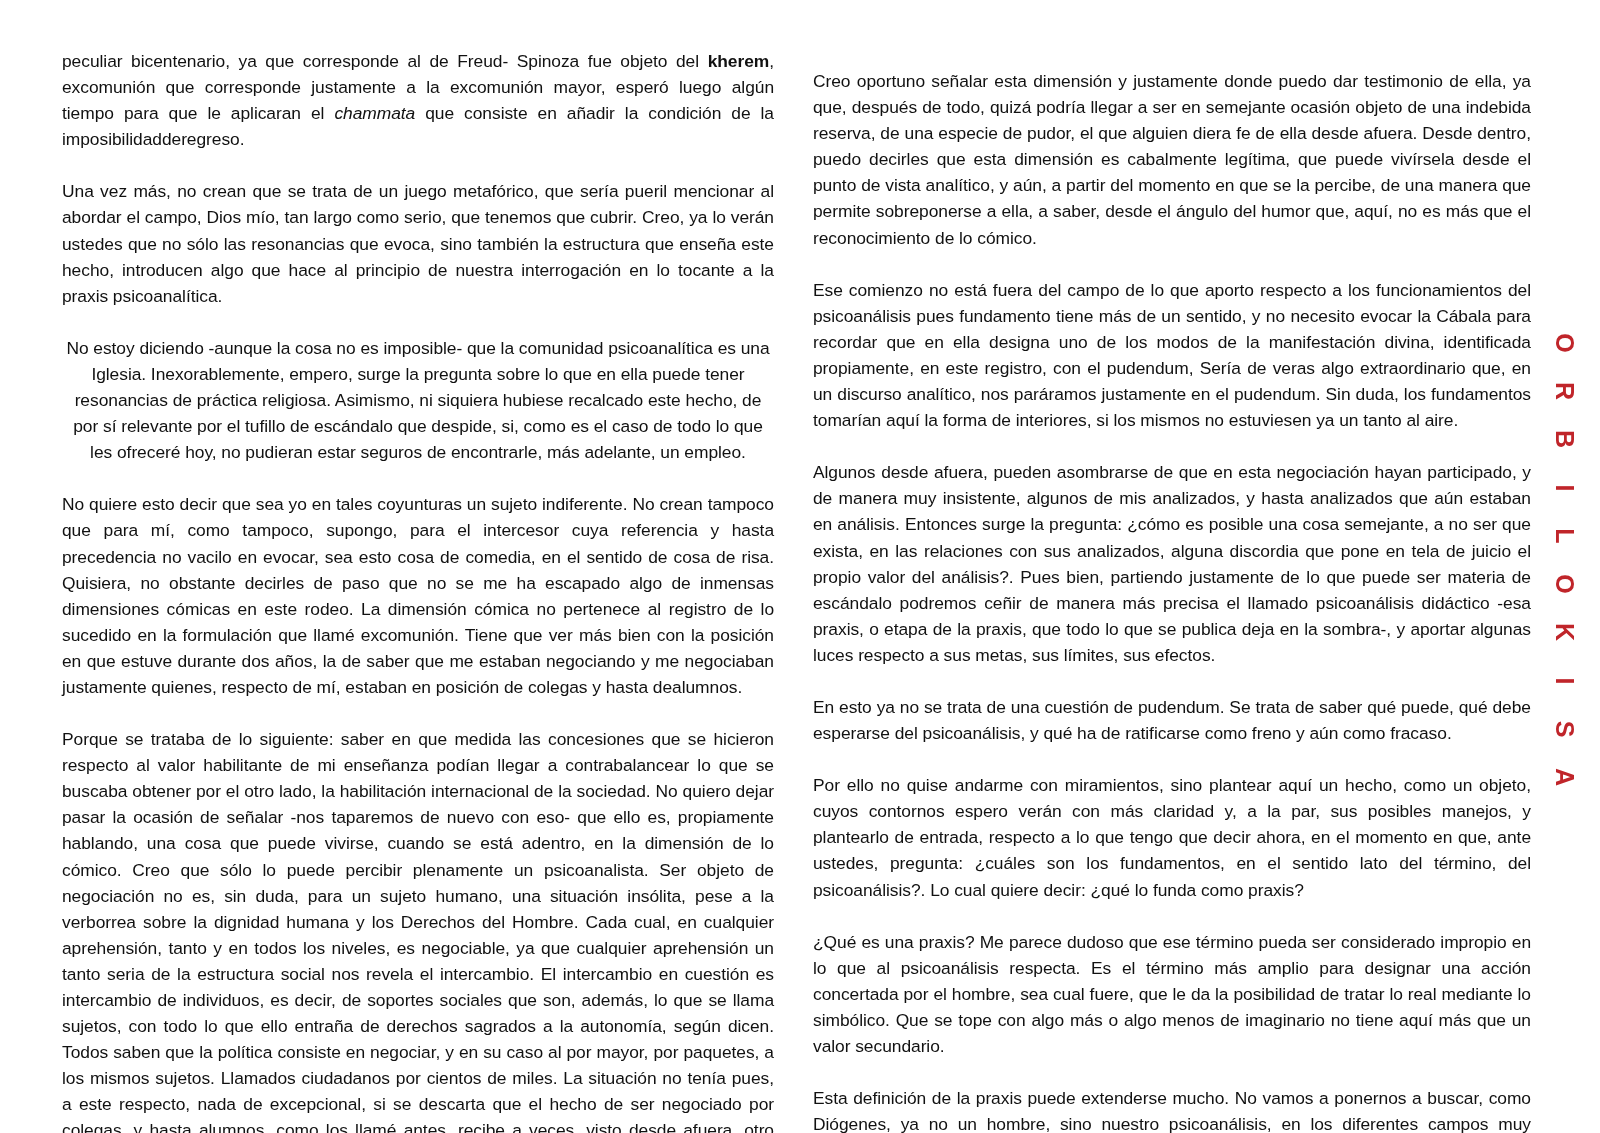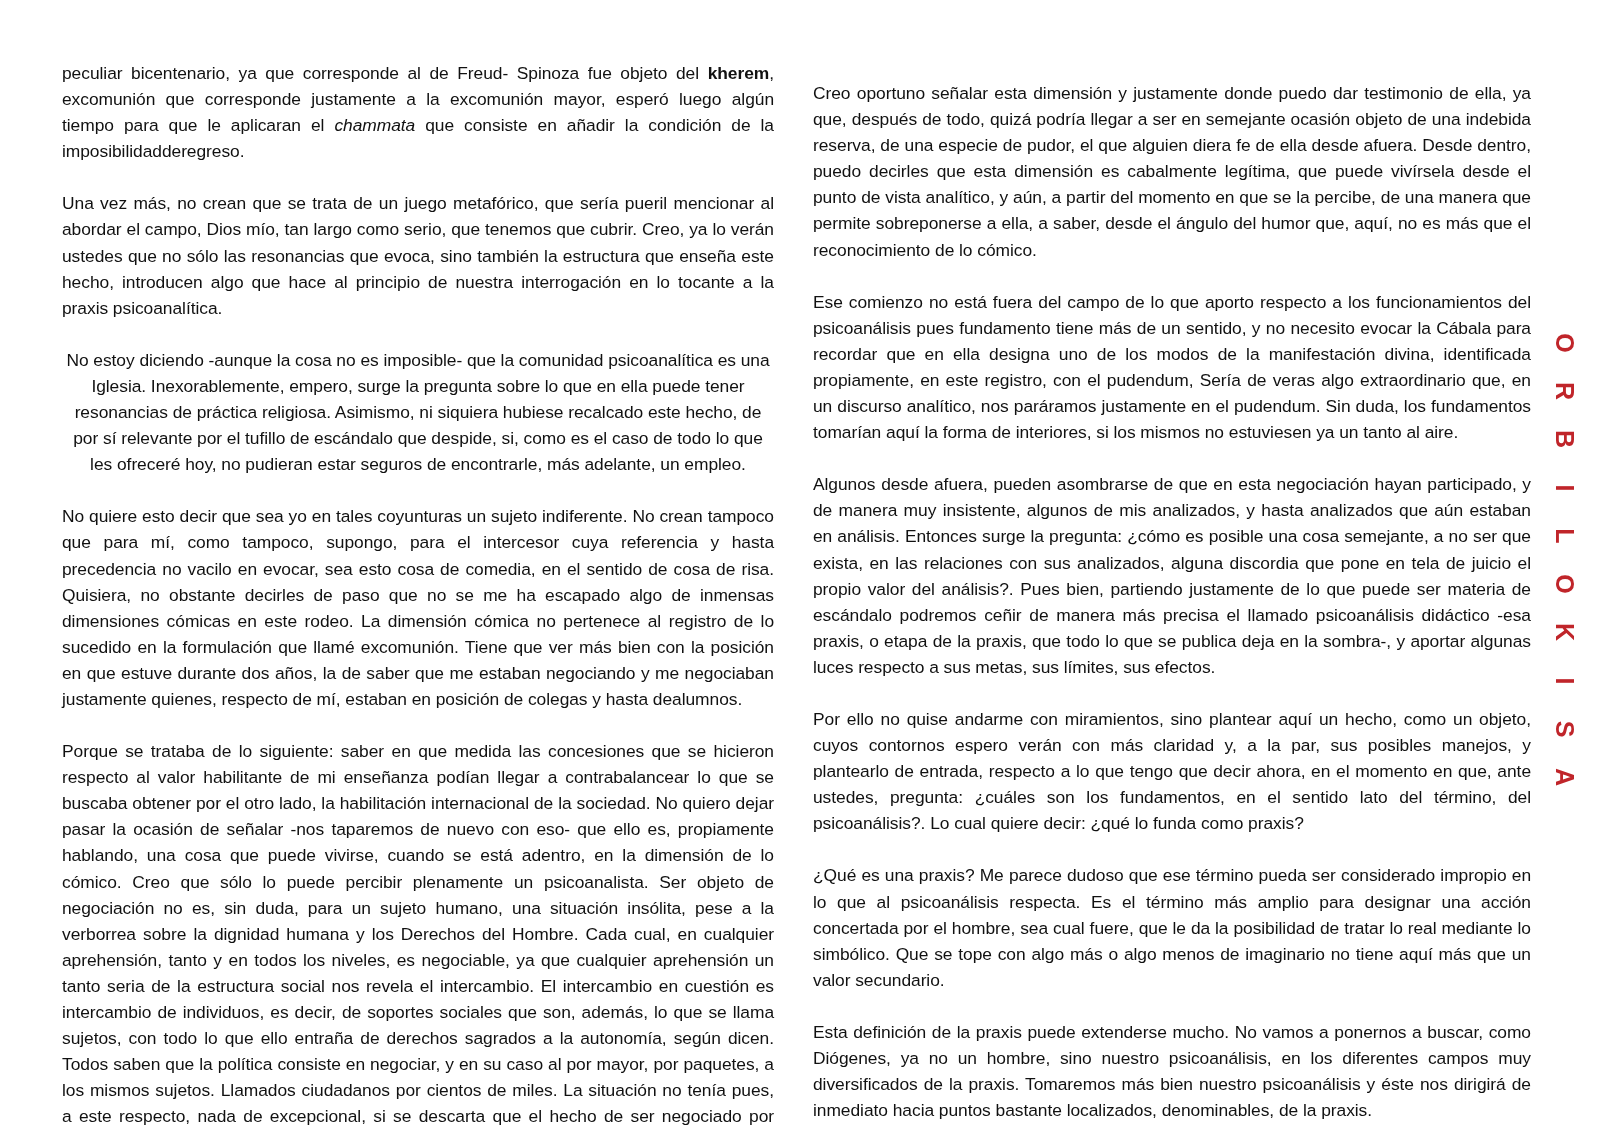--- a/index.html
+++ b/index.html
@@ -38,21 +38,21 @@
   #right-column {
     left: 813px;
     top: 68px;
     width: 718px;
   }
 
   
   .para {
     font-size: 17.4px;
     line-height: 26.1px;
-    margin: 12px 0 26px 0;
+    margin: 0 0 26px 0;
     text-align: justify;
     text-justify: inter-word;
     letter-spacing: -0.05px;
     word-spacing: 0px;
     color: #111111;
   }
   .para:last-child { margin-bottom: 0; }
 
   
   .para.ragged {
@@ -104,20 +104,21 @@
       <p class="para"><span>Una vez más, no crean que se trata de un juego metafórico, que sería pueril mencionar al abordar el campo, Dios mío, tan largo como serio, que tenemos que cubrir.  Creo, ya lo verán ustedes que no sólo las resonancias que evoca, sino también la estructura que enseña este hecho, introducen algo que hace al principio de nuestra interrogación en lo tocante a la praxis psicoanalítica.</span></p>
       <p class="para ragged"><span>No estoy diciendo -aunque la cosa no es imposible- que la comunidad psicoanalítica es una Iglesia.  Inexorablemente, empero, surge la pregunta sobre lo que en ella puede tener resonancias de práctica religiosa.  Asimismo, ni siquiera hubiese recalcado este hecho, de por sí relevante por el tufillo de escándalo que despide, si, como es el caso de todo lo que les ofreceré hoy, no pudieran estar seguros de encontrarle, más adelante, un empleo.</span></p>
       <p class="para"><span>No quiere esto decir que sea yo en tales coyunturas un sujeto indiferente.  No crean tampoco que para mí, como tampoco, supongo, para el intercesor cuya referencia y hasta precedencia no vacilo en evocar, sea esto cosa de comedia, en el sentido de cosa de risa. Quisiera, no obstante decirles de paso que no se me ha escapado algo de inmensas dimensiones cómicas en este rodeo. La dimensión cómica no pertenece al registro de lo sucedido en la formulación que llamé excomunión.  Tiene que ver más bien con la posición en que estuve durante dos años, la de saber que me estaban negociando y me negociaban justamente quienes, respecto de mí, estaban en posición de colegas y hasta dealumnos.</span></p>
       <p class="para"><span>Porque se trataba de lo  siguiente:  saber en que  medida las concesiones que se hicieron respecto al valor habilitante de mi enseñanza podían llegar a contrabalancear lo que se buscaba obtener por el otro lado, la habilitación internacional de la sociedad. No quiero dejar pasar la ocasión de señalar -nos taparemos de nuevo con eso- que ello es, propiamente hablando, una cosa que puede vivirse, cuando se está adentro, en la dimensión de lo cómico. Creo que sólo lo puede percibir plenamente un psicoanalista. Ser objeto de negociación no es, sin duda, para un sujeto humano, una situación insólita, pese a la verborrea sobre la dignidad humana y los Derechos del Hombre.  Cada cual, en cualquier aprehensión, tanto y en todos los niveles, es negociable, ya que cualquier aprehensión un tanto seria de la estructura social nos revela el intercambio.  El intercambio en cuestión es intercambio de individuos, es decir, de soportes sociales que son, además, lo que se llama sujetos, con todo lo que ello entraña de derechos sagrados a la autonomía, según dicen.  Todos saben que la política consiste en negociar, y en su caso al por mayor, por paquetes, a los mismos sujetos.  Llamados ciudadanos por cientos de miles.  La situación no tenía pues, a este respecto, nada de excepcional, si se descarta que el hecho de ser negociado por colegas, y hasta alumnos, como los llamé antes, recibe a veces, visto desde afuera, otro nombre.</span></p>
     </div>
 
   <div class="column" id="right-column">
       <p class="para"><span>Creo oportuno señalar esta dimensión y justamente donde puedo dar testimonio de ella, ya que, después de todo, quizá podría llegar a ser en semejante ocasión objeto de una indebida reserva, de una especie de pudor, el que alguien diera fe de ella desde afuera. Desde dentro, puedo decirles que esta dimensión es cabalmente legítima, que puede vivírsela desde el punto de vista analítico, y aún, a partir del momento en que se la percibe, de una manera que permite sobreponerse a ella, a saber, desde el ángulo del humor que, aquí, no es más que el reconocimiento de lo cómico.</span></p>
       <p class="para"><span>Ese comienzo no está fuera del campo de lo que aporto respecto a los funcionamientos del psicoanálisis pues fundamento tiene más de un sentido, y no necesito evocar la Cábala para recordar que en ella designa uno de los modos de la manifestación divina, identificada propiamente, en este registro, con el pudendum, Sería de veras algo extraordinario que, en un discurso analítico, nos paráramos justamente en el pudendum. Sin duda, los fundamentos tomarían aquí la forma de interiores, si los mismos no estuviesen ya un tanto al aire.</span></p>
       <p class="para"><span>Algunos desde afuera, pueden asombrarse de que en esta negociación hayan participado, y de manera muy insistente, algunos de mis analizados, y hasta analizados que aún estaban en análisis.  Entonces surge la pregunta: ¿cómo es posible una cosa semejante, a no ser que exista, en las relaciones con sus analizados, alguna discordia que pone en tela de juicio el propio valor del análisis?. Pues bien, partiendo justamente de lo que puede ser materia de escándalo podremos ceñir de manera más precisa el llamado psicoanálisis didáctico -esa praxis, o etapa de la praxis, que todo lo que se publica deja en la sombra-, y aportar algunas luces respecto a sus metas, sus límites, sus efectos.</span></p>
+      <p class="para"><span>En esto ya no se trata de una cuestión de pudendum.  Se trata de saber qué puede, qué debe esperarse del psicoanálisis, y qué ha de ratificarse como freno y aún como fracaso.</span></p>
       <p class="para"><span>Por ello no quise andarme con miramientos, sino plantear aquí un hecho, como un objeto, cuyos contornos espero verán con más claridad y, a la par, sus posibles manejos, y plantearlo de entrada, respecto a lo que tengo que decir ahora, en el momento en que, ante ustedes, pregunta: ¿cuáles son los fundamentos, en el sentido lato del término, del psicoanálisis?.  Lo cual quiere decir: ¿qué lo funda como praxis?</span></p>
       <p class="para"><span>¿Qué es una praxis? Me parece dudoso que ese término pueda ser considerado impropio en lo que al psicoanálisis respecta.  Es el término más amplio para designar una acción concertada por el hombre, sea cual fuere, que le da la posibilidad de tratar lo real mediante lo simbólico.  Que se tope con algo más o algo menos de imaginario no tiene aquí más que un valor secundario.</span></p>
       <p class="para"><span>Esta definición de la praxis puede extenderse mucho.  No vamos a ponernos a buscar, como Diógenes, ya no un hombre, sino nuestro psicoanálisis, en los diferentes campos muy diversificados de la praxis. Tomaremos más bien nuestro psicoanálisis y éste nos dirigirá de inmediato hacia puntos bastante localizados, denominables, de la praxis.</span></p>
     </div>
 
   <div id="watermark">
       <span class="wm-letter" style="color: rgb(192, 37, 42);">O</span>
       <span class="wm-letter" style="color: rgb(192, 37, 42);">R</span>
       <span class="wm-letter" style="color: rgb(192, 37, 42);">B</span>
       <span class="wm-letter" style="color: rgb(192, 37, 42);">I</span>

